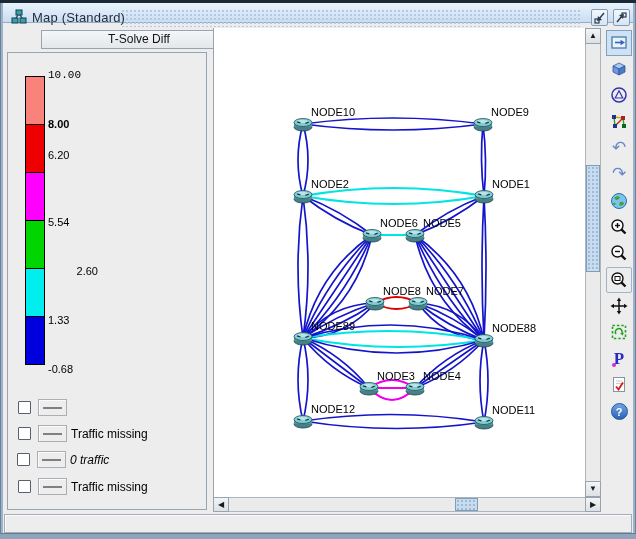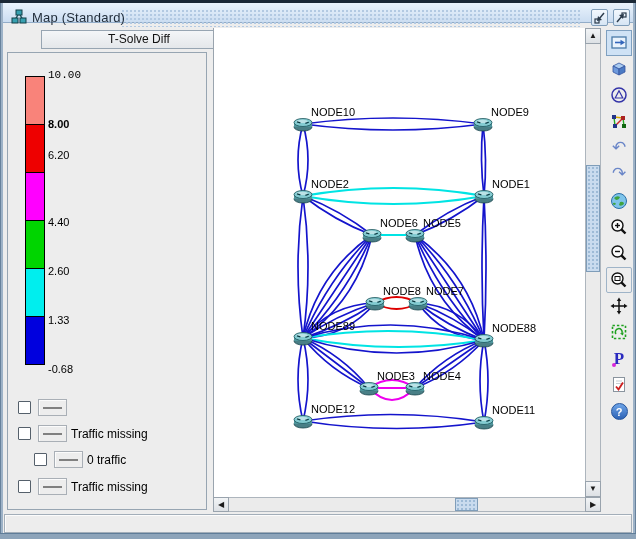--- a/index.html
+++ b/index.html
@@ -119,40 +119,40 @@
       <div class="seg" style="background: rgb(238, 0, 0);"></div>
       <div class="seg" style="background: rgb(255, 0, 255);"></div>
       <div class="seg" style="background: rgb(0, 213, 0);"></div>
       <div class="seg" style="background: rgb(0, 238, 238);"></div>
       <div class="seg" style="background: rgb(0, 0, 222);"></div>
     </div>
   <div id="scale-labels">
       <div class="abs scale-label" style="top: 69px; font-family: Liberation Mono, monospace;">10.00</div>
       <div class="abs scale-label" style="top: 118px; font-weight: bold;">8.00</div>
       <div class="abs scale-label" style="top: 149px;">6.20</div>
-      <div class="abs scale-label" style="top: 216px;">4.40</div>
-      <div class="abs scale-label" style="top: 265px;">2.60</div>
+      <div class="abs scale-label" style="top: 216px;">5.54</div>
+      <div class="abs scale-label" style="top: 265px; text-align: right;">2.60</div>
       <div class="abs scale-label" style="top: 314px;">1.33</div>
       <div class="abs scale-label" style="top: 363px;">-0.68</div>
     </div>
   <div id="legend-rows">
       <div class="abs lrow" style="left: 8px; top: 398px; width: 196px;">
         <span class="abs cb"></span>
         <span class="abs sample">
           <span class="line"></span>
         </span>
       </div>
       <div class="abs lrow" style="left: 8px; top: 424px; width: 196px;">
         <span class="abs cb"></span>
         <span class="abs sample">
           <span class="line"></span>
         </span>
         <span class="abs ltext">Traffic missing</span>
       </div>
-      <div class="abs lrow" style="left: 24px; top: 450px; width: 196px;">
+      <div class="abs lrow" style="left: 7px; top: 450px; width: 196px; font-style: italic;">
         <span class="abs cb"></span>
         <span class="abs sample">
           <span class="line"></span>
         </span>
         <span class="abs ltext">0 traffic</span>
       </div>
       <div class="abs lrow" style="left: 8px; top: 477px; width: 196px;">
         <span class="abs cb"></span>
         <span class="abs sample">
           <span class="line"></span>

